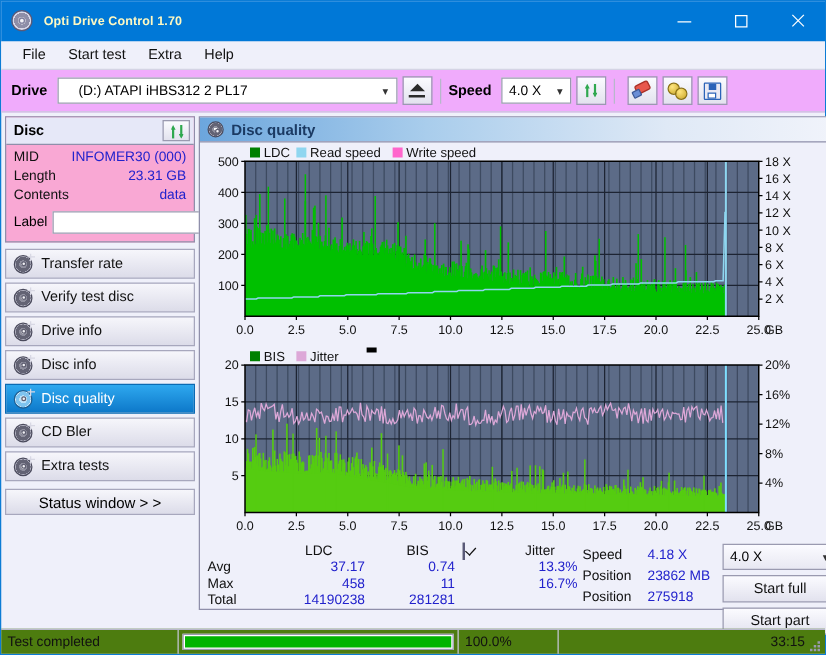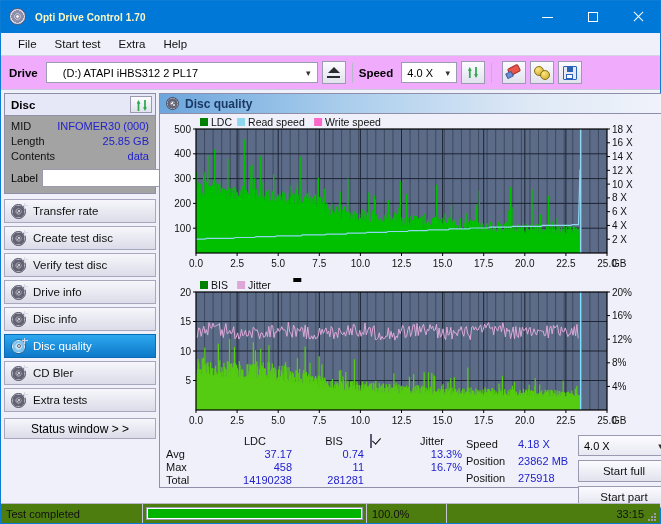--- a/index.html
+++ b/index.html
@@ -61,21 +61,21 @@
   .save-ic{width:14px;height:14px;background:#e9e9f4;border:1.5px solid #2b63b8;box-sizing:border-box;position:relative;border-radius:1px;}
   .save-ic:before{content:"";position:absolute;left:2.5px;top:0;width:6px;height:5px;background:#2b63b8;}
   .save-ic:after{content:"";position:absolute;left:2px;bottom:0;width:7px;height:5px;border:1px solid #2b63b8;box-sizing:border-box;background:#fff;}
 
   
   .bodyrow{display:flex;height:401px;}
   .sidebar{width:158px;flex:0 0 158px;padding:3px 3px 0 3px;box-sizing:border-box;}
   .mainpanel{flex:1;padding:3px 3px 0 0;box-sizing:border-box;}
 
   
-  .discbox{border:1px solid #8f8faa;background:#a3a3a3;box-sizing:border-box;}
+  .discbox{border:1px solid #8f8faa;background:#f9a8d4;box-sizing:border-box;}
   .disc-head{height:21px;display:flex;align-items:center;justify-content:space-between;padding:0 3px 0 6px;border-bottom:1px solid #8f8faa;background:#e6e8f8;}
   .disc-head b{font-size:11.5px;color:#000;}
   .disc-body{padding:3px 6px 5px 6px;}
   .drow{display:flex;justify-content:space-between;align-items:center;line-height:15px;font-size:11px;}
   .drow .k{color:#111;}
   .drow .v{color:#2222cc;}
   .labelrow{display:flex;align-items:center;gap:4px;margin-top:3px;}
   .labelrow .k{width:36px;font-size:11px;}
   .lbl-input{flex:1;height:18px;border:1px solid #9a9ab0;background:#fff;box-sizing:border-box;}
   .cdbtn{width:22px;height:21px;border:1px solid #9a9ab0;background:linear-gradient(#fbfbff,#e2e2ee);display:flex;align-items:center;justify-content:center;box-sizing:border-box;}
@@ -226,21 +226,21 @@
               </span>
           </div>
         </div>
         <div class="disc-body">
           <div class="drow">
             <span class="k">MID</span>
             <span class="v">INFOMER30 (000)</span>
           </div>
           <div class="drow">
             <span class="k">Length</span>
-            <span class="v">25.85 GB</span>
+            <span class="v">23.31 GB</span>
           </div>
           <div class="drow">
             <span class="k">Contents</span>
             <span class="v">data</span>
           </div>
           <div class="labelrow">
             <span class="k">Label</span>
             <input class="lbl-input" type="text" placeholder="" style="">
             <div class="cdbtn">
                 <span class="cd-glyph"></span>
@@ -248,26 +248,20 @@
           </div>
         </div>
       </div>
 
       <div class="navlist">
         <div class="navbtn">
             <span class="nv-ic">
               <span class="spark"></span>
             </span>
             <span>Transfer rate</span>
-          </div>
-        <div class="navbtn">
-            <span class="nv-ic">
-              <span class="spark"></span>
-            </span>
-            <span>Create test disc</span>
           </div>
         <div class="navbtn">
             <span class="nv-ic">
               <span class="spark"></span>
             </span>
             <span>Verify test disc</span>
           </div>
         <div class="navbtn">
             <span class="nv-ic">
               <span class="spark"></span>

